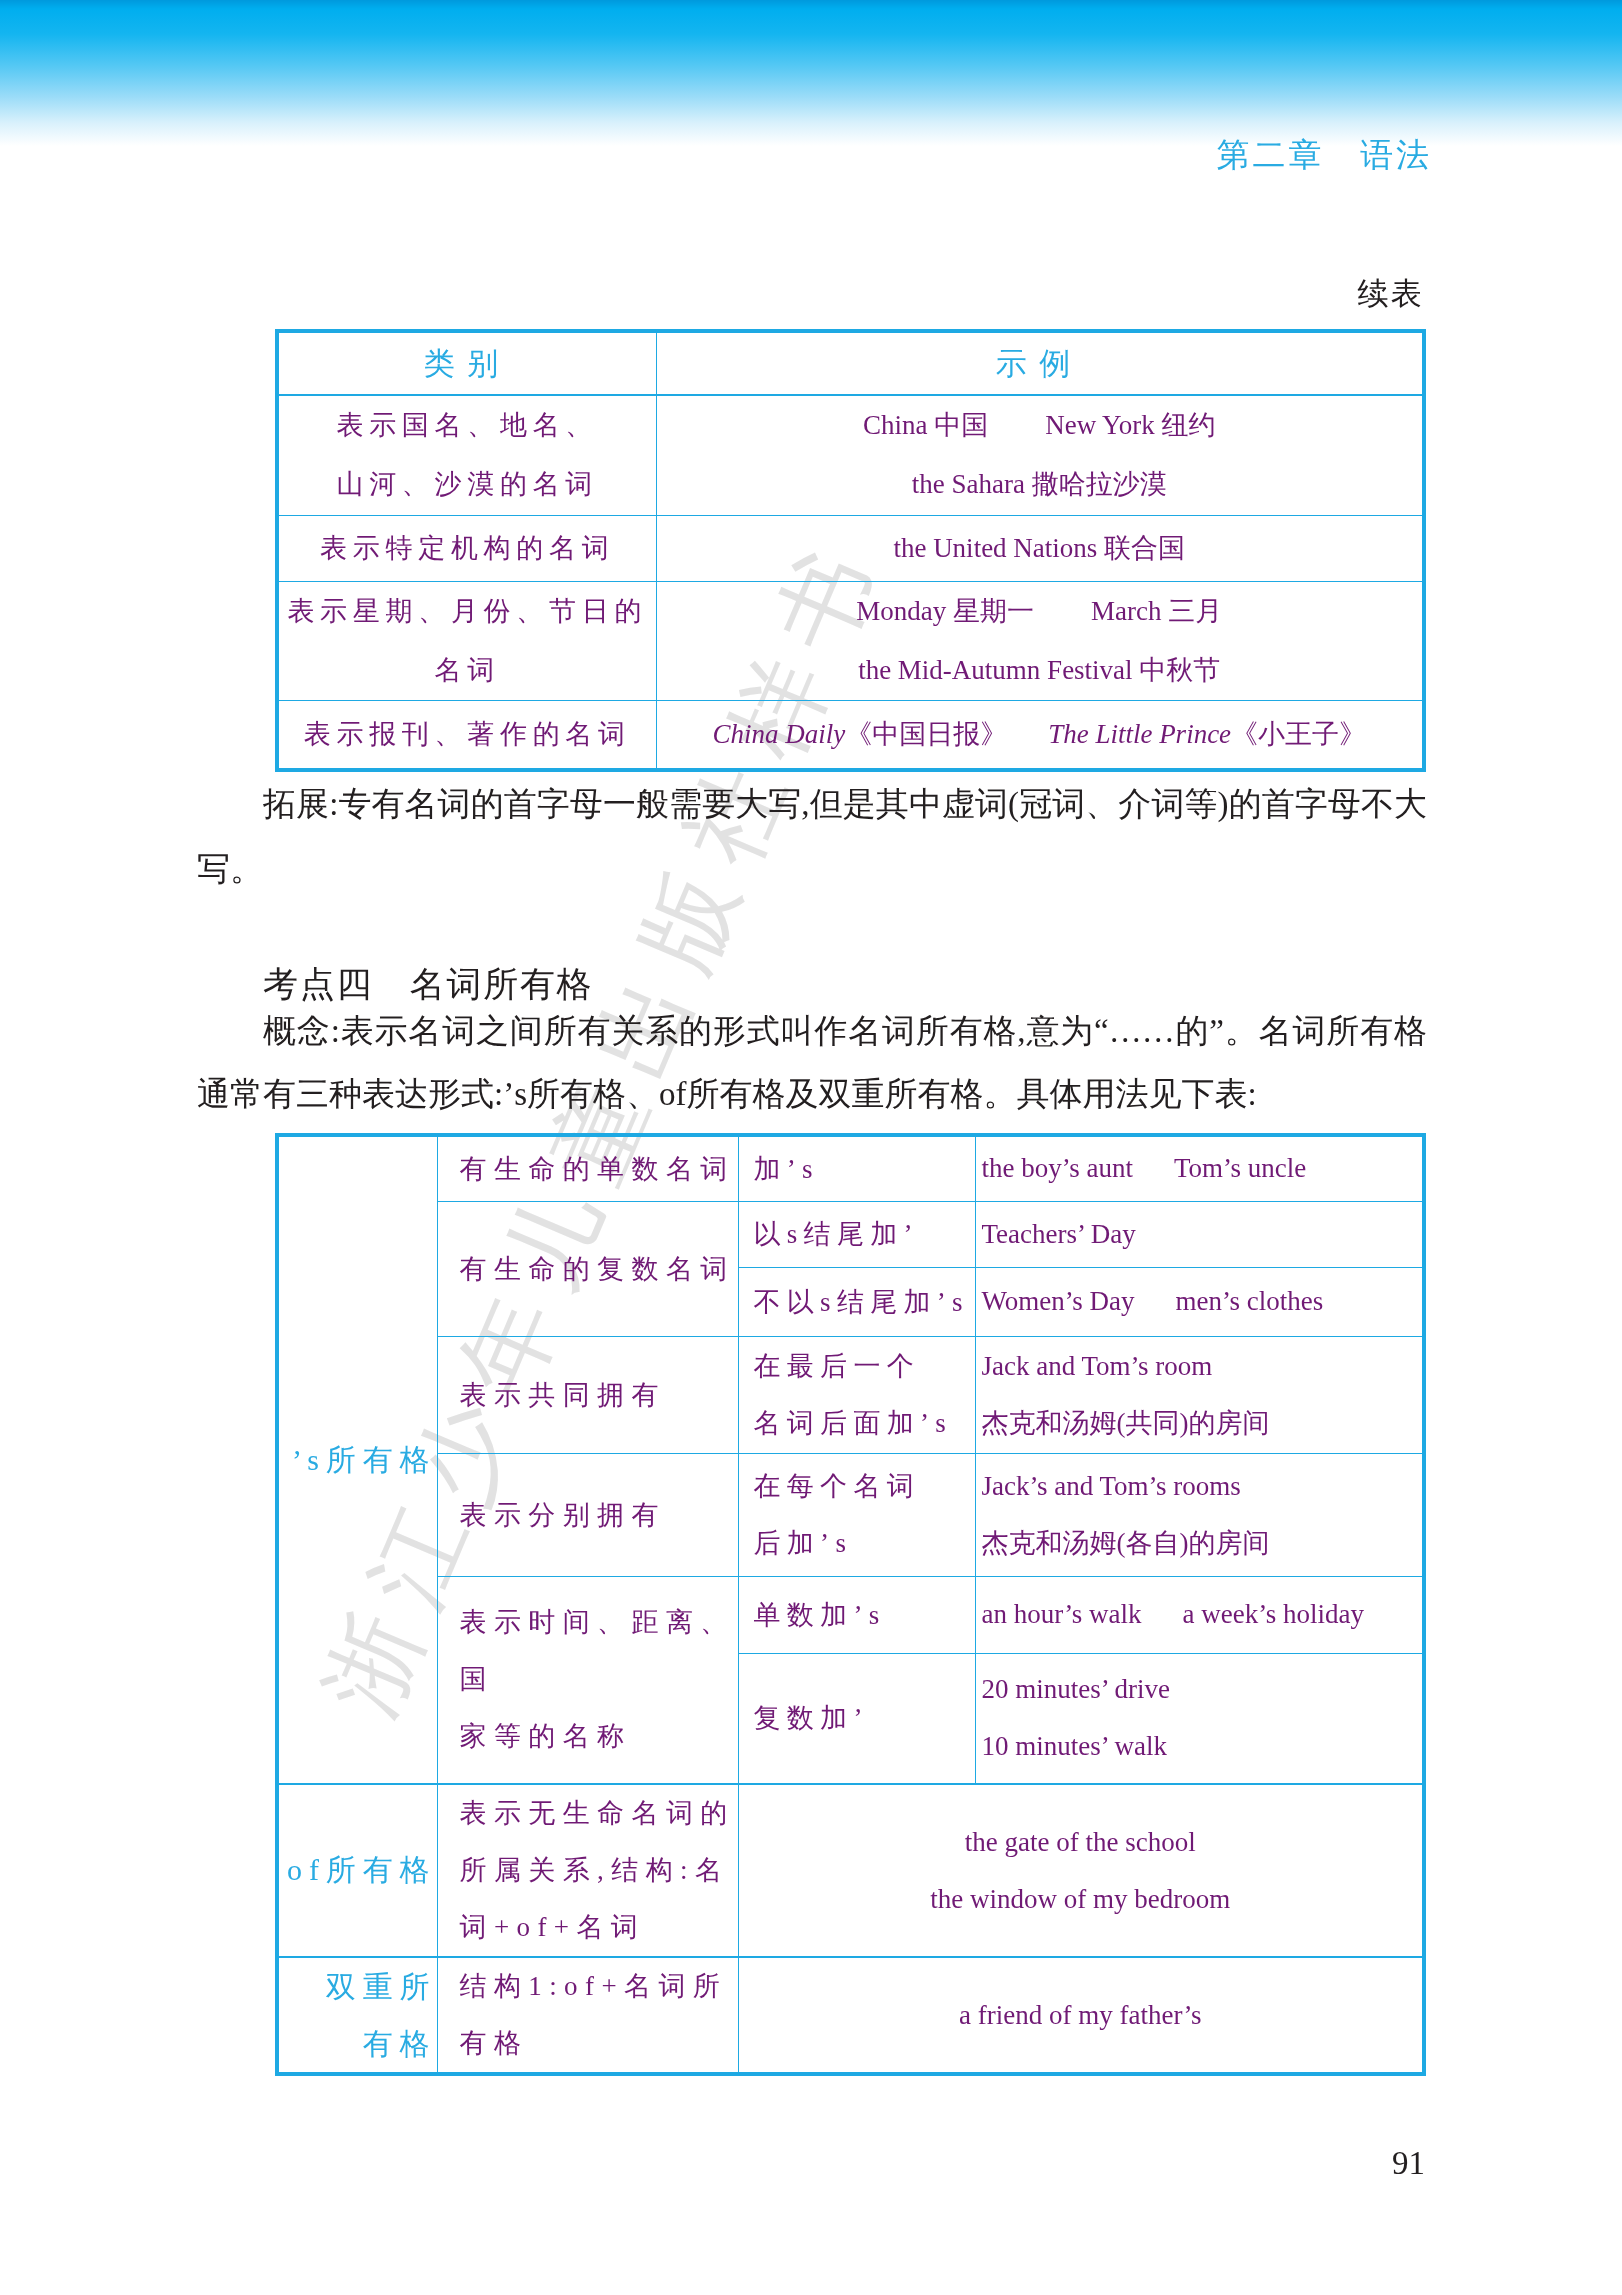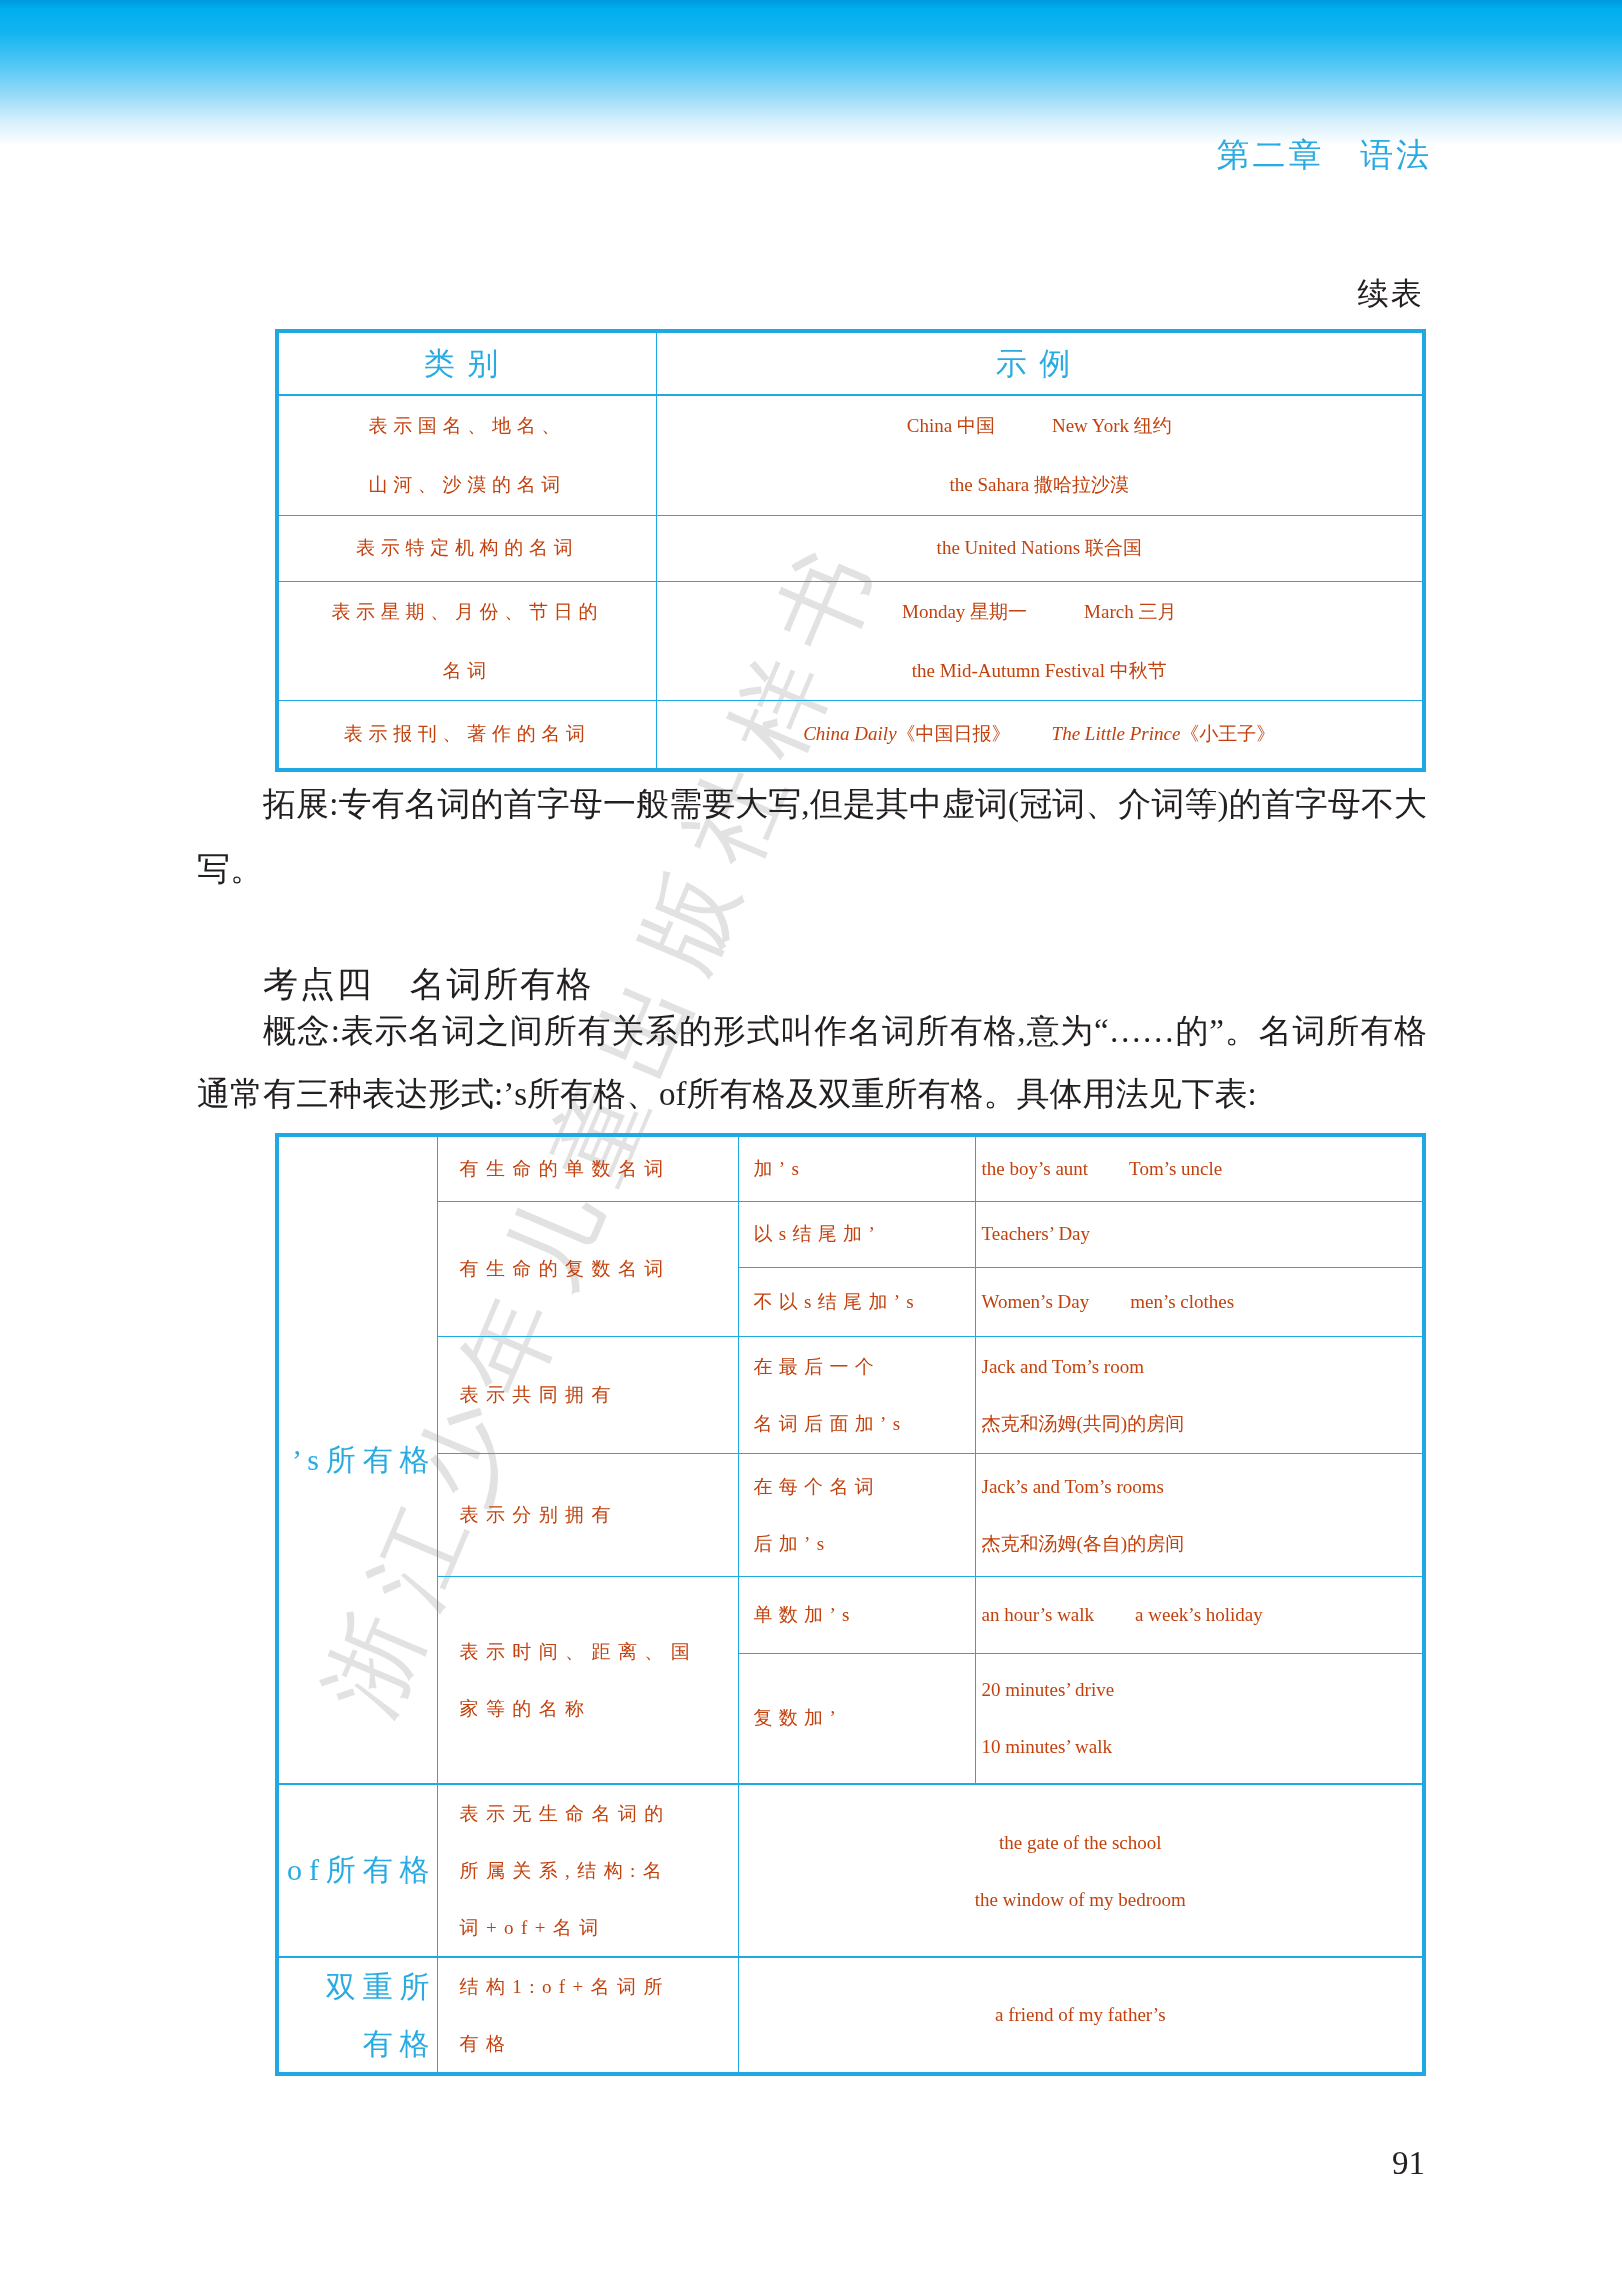--- a/index.html
+++ b/index.html
@@ -38,21 +38,21 @@
   }
   
   table.t{
     position:absolute;left:275px;width:1151px;
     border-collapse:collapse;table-layout:fixed;
     z-index:1;background:transparent;
   }
   table.t td{
     border:1.7px solid #1ea9e3;
     vertical-align:middle;
-    font-size:19px;color:#c2410c;
+    font-size:27px;color:#701a75;
     padding:0;
   }
   table.t{border:4.6px solid #1ea9e3;}
   .t1{top:329px;}
   .t1 td{text-align:center;}
   .t1 tr.head td{
     color:#29abe2;font-size:31px;letter-spacing:12.6px;
     border-bottom-width:2.3px;
   }
   .t1 td .ln{line-height:59px;}

